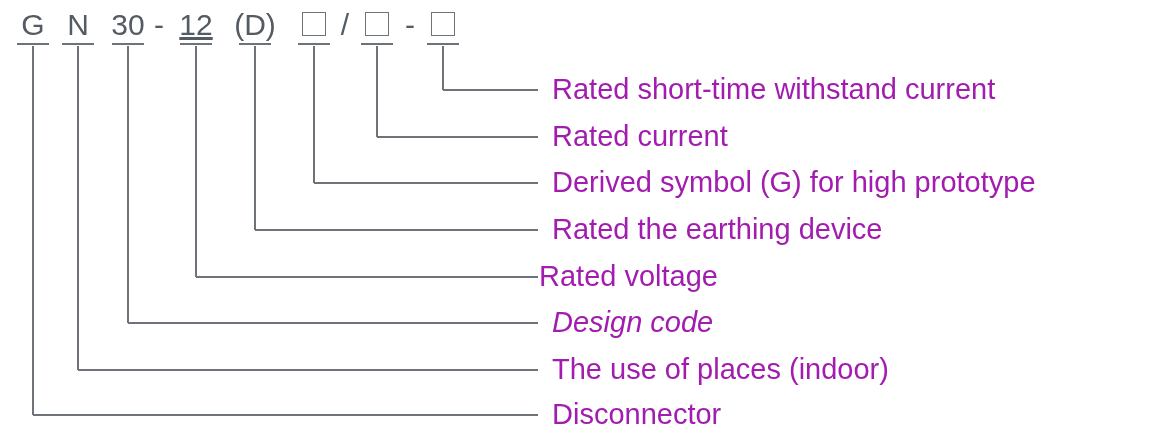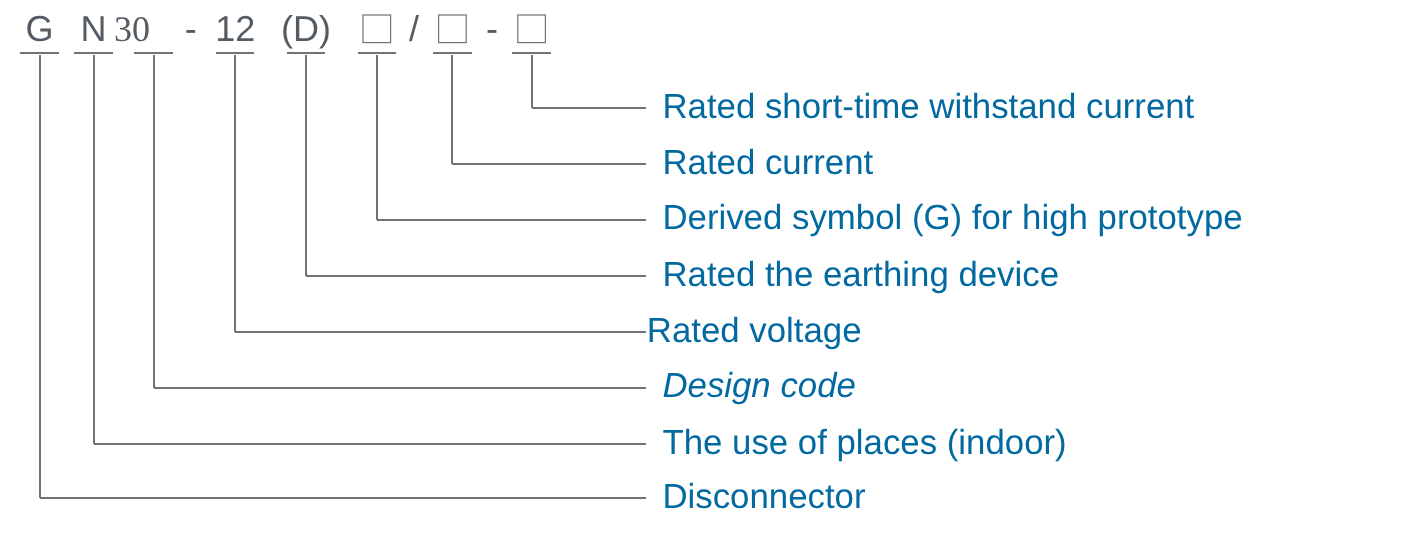--- a/index.html
+++ b/index.html
@@ -39,21 +39,21 @@
   }
   .code-box {
     position: absolute;
     box-sizing: border-box;
     border: 1.6px solid #6d7378;
     background: transparent;
     transform: translateX(-50%);
   }
   .label-text {
     position: absolute;
-    color: #0369a1;
+    color: #a21caf;
     font-size: 29px;
     line-height: 1;
     white-space: nowrap;
     font-family: "Liberation Sans", "DejaVu Sans", sans-serif;
     font-weight: 400;
   }
 </style>
 </head>
 <body>
 
@@ -82,23 +82,23 @@
       <line x1="128" y1="323" x2="538" y2="323" stroke="#6d7378" stroke-width="1.6" shape-rendering="crispEdges"></line>
       <line x1="78" y1="46" x2="78" y2="370" stroke="#6d7378" stroke-width="1.6" shape-rendering="crispEdges"></line>
       <line x1="78" y1="370" x2="538" y2="370" stroke="#6d7378" stroke-width="1.6" shape-rendering="crispEdges"></line>
       <line x1="33" y1="46" x2="33" y2="415" stroke="#6d7378" stroke-width="1.6" shape-rendering="crispEdges"></line>
       <line x1="33" y1="415" x2="538" y2="415" stroke="#6d7378" stroke-width="1.6" shape-rendering="crispEdges"></line>
     </svg>
 
   <div id="code-row">
       <div class="code-token" style="left: 33px; top: 10px;">G</div>
       <div class="code-token" style="left: 78px; top: 10px;">N</div>
-      <div class="code-token" style="left: 110px; top: 10px; font-family: Liberation Serif, serif;">30</div>
+      <div class="code-token" style="left: 128px; top: 10px;">30</div>
       <div class="code-token" style="left: 159px; top: 10px;">-</div>
-      <div class="code-token" style="left: 196px; top: 10px;">12</div>
+      <div class="code-token" style="left: 196px; top: 10px; text-decoration: underline;">12</div>
       <div class="code-token" style="left: 255px; top: 10px;">(D)</div>
       <div class="code-box" style="left: 314px; top: 12px; width: 24px; height: 24px;"></div>
       <div class="code-token" style="left: 345px; top: 10px;">/</div>
       <div class="code-box" style="left: 377px; top: 12px; width: 24px; height: 24px;"></div>
       <div class="code-token" style="left: 410px; top: 10px;">-</div>
       <div class="code-box" style="left: 443px; top: 12px; width: 24px; height: 24px;"></div>
     </div>
 
   <div id="label-column">
       <div class="label-text" style="left: 552px; top: 75px;">Rated short-time withstand current</div>

